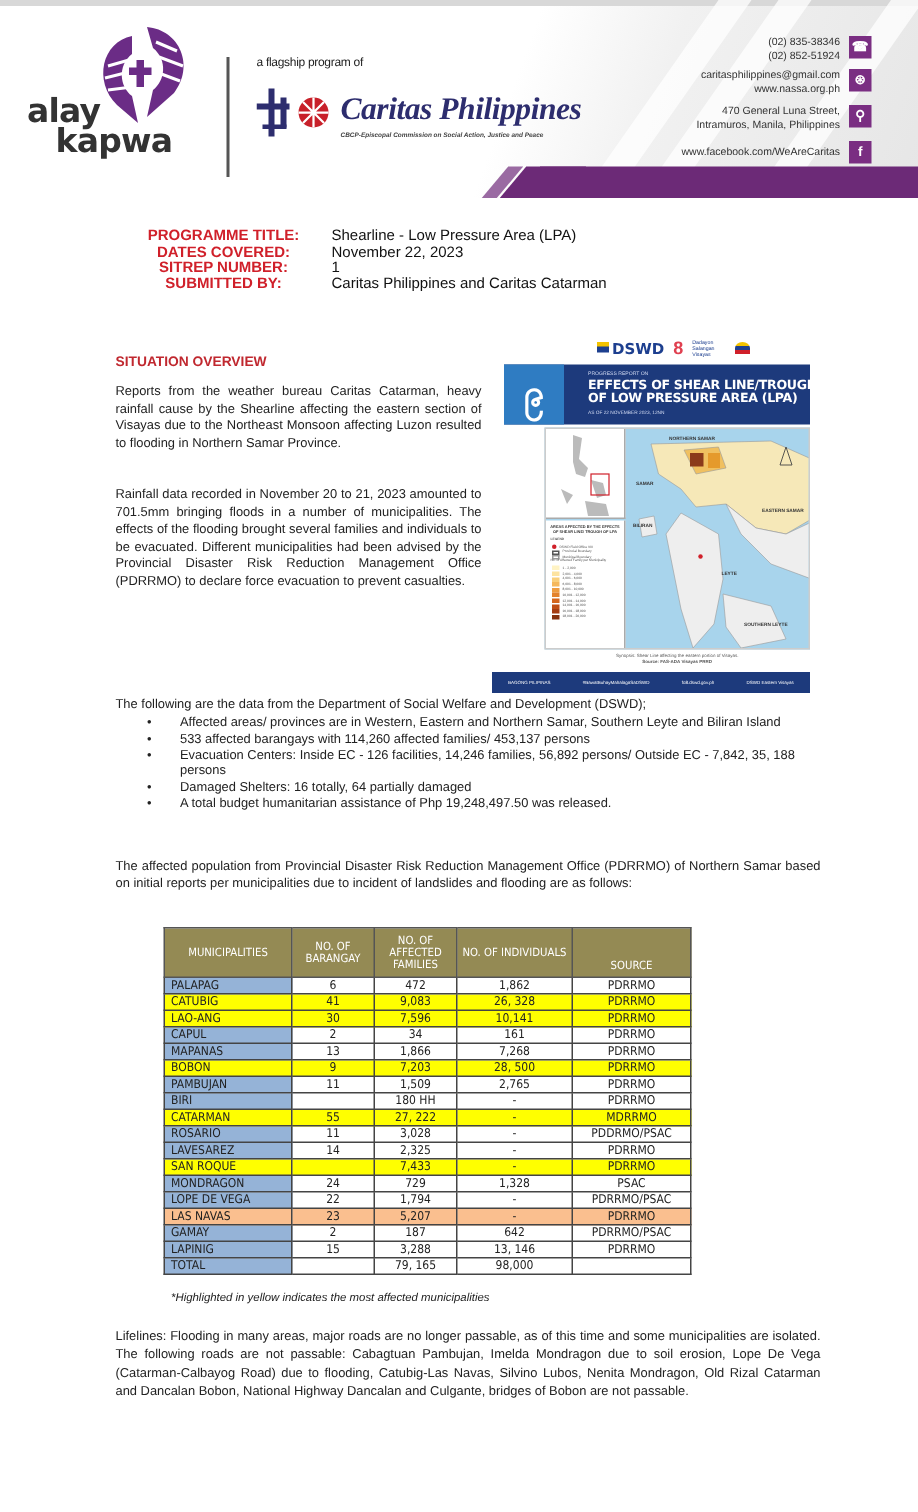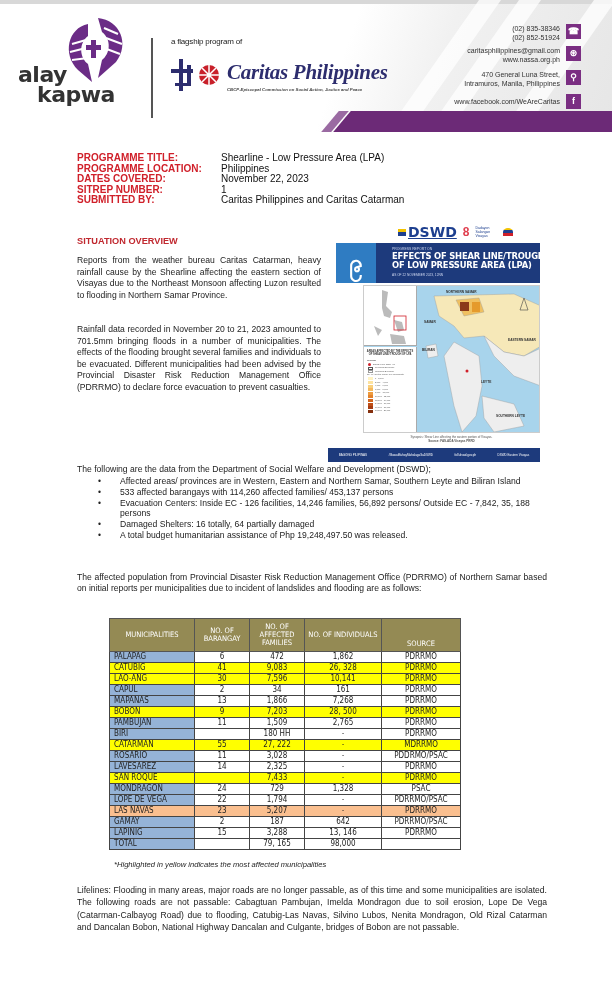--- a/index.html
+++ b/index.html
@@ -26,30 +26,30 @@
   .caritas-logo { position: absolute; left: 171px; top: 55px; width: 220px; height: 44px; }
   .caritas-name { position: absolute; left: 56px; top: 5px; font-family: "Liberation Serif", serif; font-weight: bold; font-style: italic; font-size: 21px; color: #2d2d6e; letter-spacing: -0.3px; white-space: nowrap; }
   .caritas-sub { position: absolute; left: 56px; top: 32px; font-size: 4.3px; font-weight: bold; font-style: italic; color: #444; white-space: nowrap; }
 
   .contact { position: absolute; right: 52px; text-align: right; font-size: 7px; line-height: 9px; color: #333; }
   .contact-icon { position: absolute; left: 566px; width: 15px; height: 15px; background: #7a2e82; color: #fff; font-size: 9px; line-height: 15px; text-align: center; font-weight: bold; }
 
   
   .info { position: absolute; left: 77px; top: 153px; font-size: 10px; line-height: 10.6px; }
   .info-row { display: flex; height: 10.6px; }
-  .info-label { width: 144px; color: #d0202a; font-weight: bold; }
+  .info-label { width: 144px; color: #d0202a; font-weight: bold; text-align: center; }
   .info-value { color: #111; }
 
   .section-title { position: absolute; left: 77px; top: 236px; font-size: 9.2px; font-weight: bold; color: #c0282f; }
   .para { position: absolute; font-size: 8.6px; line-height: 11.5px; color: #222; text-align: justify; }
 
   
   .infographic { position: absolute; left: 328px; top: 222px; width: 212px; height: 240px; background: #fff; overflow: hidden; }
   .ig-logos { position: absolute; left: 70px; top: 3px; height: 14px; display: flex; align-items: center; gap: 6px; }
-  .ig-dswd { font-weight: bold; color: #1d3f8f; font-size: 14px; font-family: "DejaVu Sans", sans-serif; text-decoration: underline; }
+  .ig-dswd { font-weight: bold; color: #1d3f8f; font-size: 10px; font-family: "DejaVu Sans", sans-serif; }
   .ig-dswd-mark { display: inline-block; width: 8px; height: 7px; background: #1d3f8f; border-top: 3px solid #f2c200; margin-right: 2px; vertical-align: middle; }
   .ig-8 { color: #e04050; font-weight: bold; font-size: 12px; }
   .ig-8t { font-size: 3.5px; line-height: 4px; color: #1d3f8f; }
   .ig-flag { width: 10px; height: 8px; background: linear-gradient(#f2c200 0 30%, #1d3f8f 30% 65%, #d0202a 65%); border-radius: 50% 50% 0 0; }
   .ig-banner { position: absolute; left: 8px; top: 21px; width: 204px; height: 40px; background: #1d3a7c; }
   .ig-iconbox { position: absolute; left: 0; top: 0; width: 40px; height: 40px; background: #2f7cc2; color: #fff; font-size: 24px; font-weight: bold; text-align: center; line-height: 40px; }
   .ig-kicker { position: absolute; left: 56px; top: 4px; font-size: 3.4px; color: #cfd8f0; }
   .ig-title { position: absolute; left: 56px; top: 9px; font-size: 8.4px; line-height: 9px; font-weight: bold; color: #fff; white-space: nowrap; font-family: "DejaVu Sans", sans-serif; letter-spacing: -0.2px; }
   .ig-date { position: absolute; left: 56px; top: 30px; font-size: 3.2px; color: #cfd8f0; }
   .ig-map { position: absolute; left: 35px; top: 63px; width: 177px; height: 148px; background: #a8d4ec; border: 1px solid #ccc; overflow: hidden; }
@@ -142,24 +142,20 @@
 
   <div class="purple-band-slant2"></div>
   <div class="purple-band-slant"></div>
   <div class="purple-band"></div>
 </div>
 
 <div class="info">
   <div class="info-row">
     <div class="info-label">PROGRAMME TITLE:</div>
     <div class="info-value">Shearline - Low Pressure Area (LPA)</div>
-  </div>
-  <div class="info-row">
-    <div class="info-label">PROGRAMME LOCATION:</div>
-    <div class="info-value">Philippines</div>
   </div>
   <div class="info-row">
     <div class="info-label">DATES COVERED:</div>
     <div class="info-value">November 22, 2023</div>
   </div>
   <div class="info-row">
     <div class="info-label">SITREP NUMBER:</div>
     <div class="info-value">1</div>
   </div>
   <div class="info-row">

